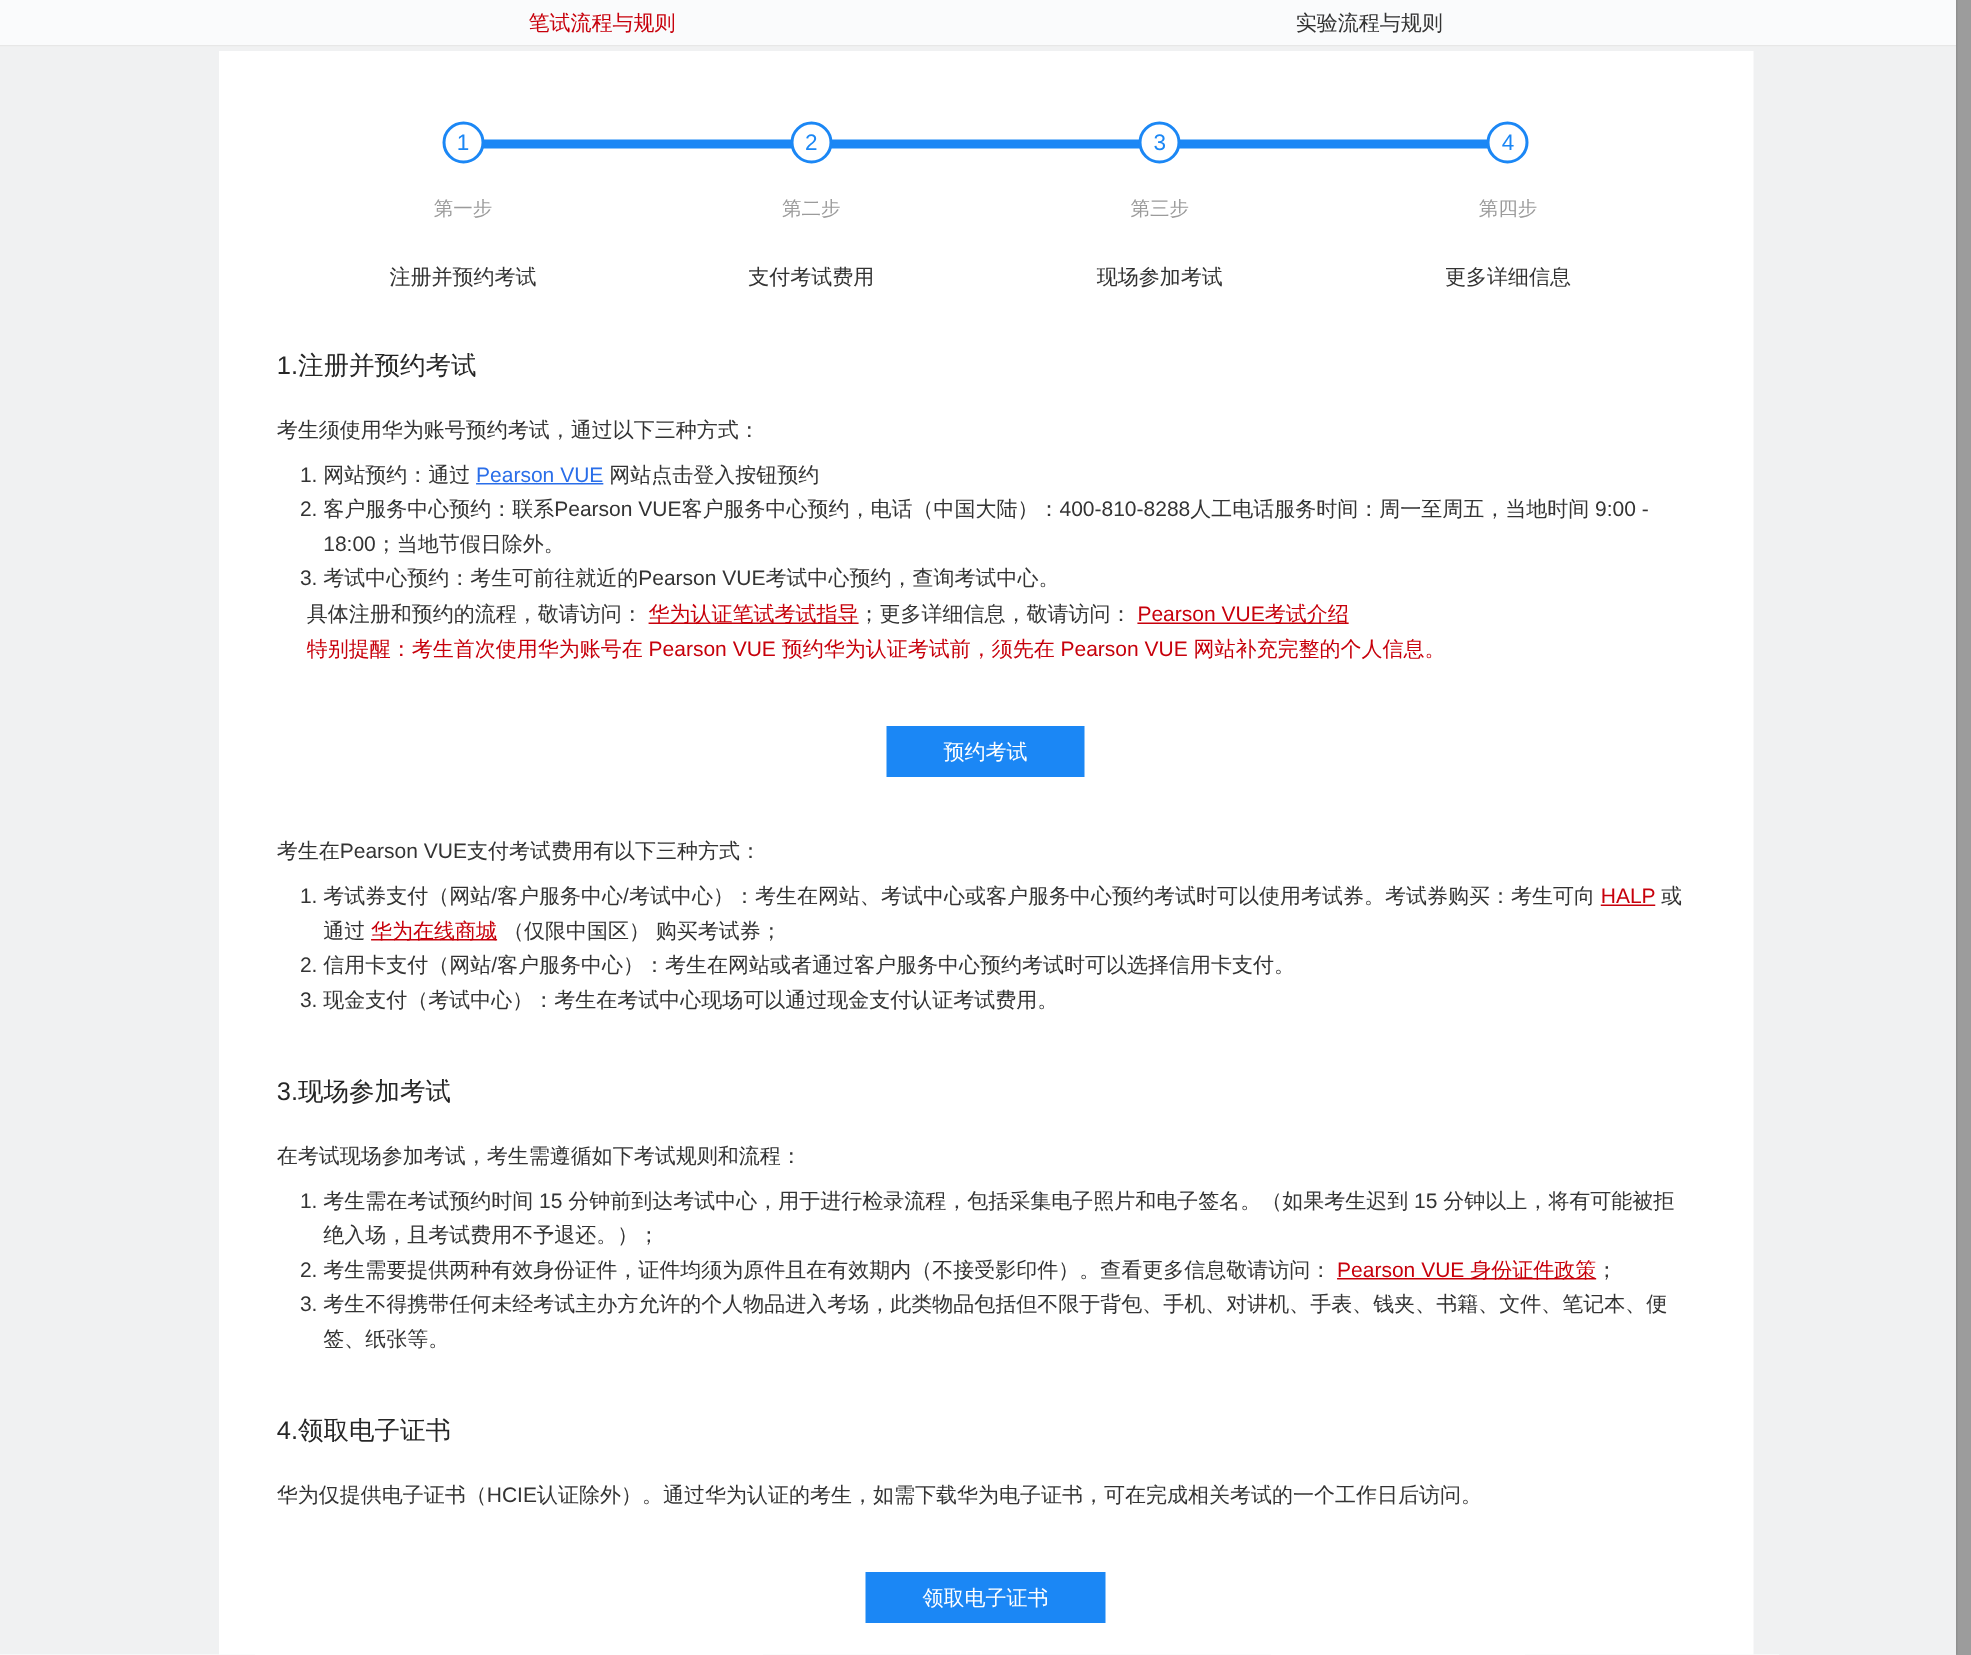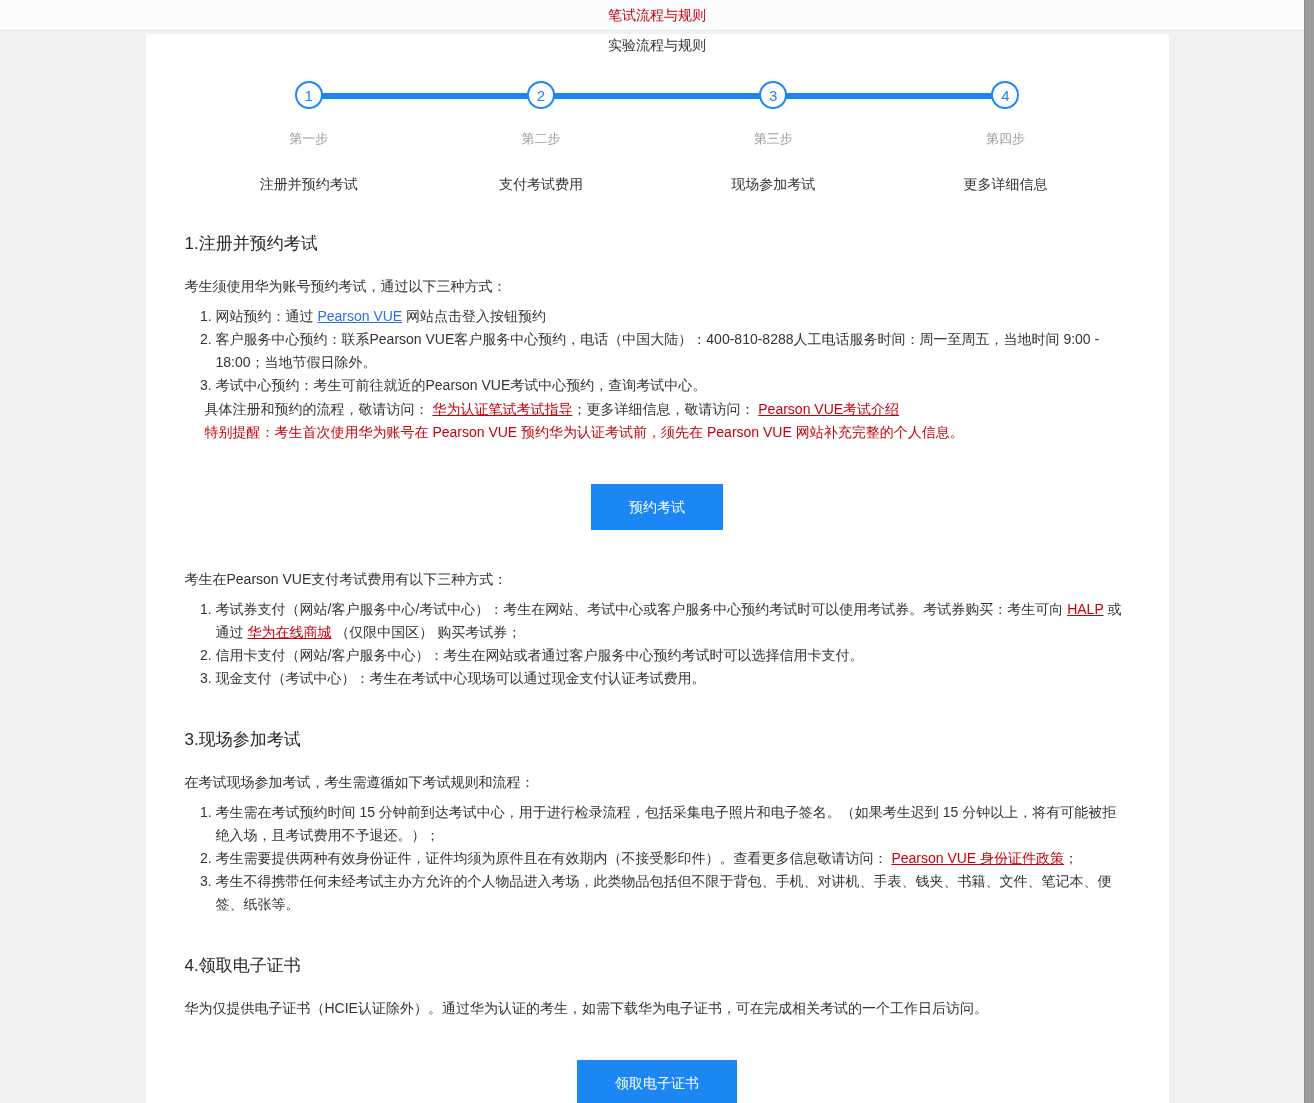--- a/index.html
+++ b/index.html
@@ -5,21 +5,21 @@
   * { margin:0; padding:0; box-sizing:border-box; }
   html,body { width:1314px; height:1103px; }
   body {
     background:#f0f1f2;
     font-family:"Liberation Sans", sans-serif;
     font-size:14px; color:#333;
     position:relative; overflow:hidden;
   }
   
   .topbar { height:31px; background:#fafbfc; border-bottom:1px solid #e7e7e7; }
-  .topbar-inner { width:1023px; margin:0 auto; display:flex; height:100%;flex-direction:column; }
+  .topbar-inner { width:1023px; margin:0 auto; display:flex; height:100%; }
   .tab { flex:1; text-align:center; line-height:30px; font-size:14px; color:#333; cursor:pointer; }
   .tab.active { color:#c7000b; }
   
   .page { padding:3px 0 6px; }
   .card { width:1023px; margin:0 auto; background:#fff; min-height:1058px; padding:0 39px 55px; }
   
   .stepper { position:relative; margin:0 8px; padding-top:47px; }
   .stepper-track { position:absolute; left:12.5%; right:12.5%; top:59px; height:6px; background:#1b87f5; border-radius:3px; }
   .steps { display:flex; position:relative; }
   .step { flex:1; display:flex; flex-direction:column; align-items:center; }
@@ -39,21 +39,21 @@
   .section ol li { line-height:23px; }
   .notes { margin-left:20px; margin-top:1px; }
   .notes p { line-height:23px; }
   .red { color:#c7000b; }
   a.link-blue { color:#2a6ee9; text-decoration:underline; cursor:pointer; }
   a.link-red { color:#c7000b; text-decoration:underline; cursor:pointer; }
   
   .btn-wrap { text-align:center; margin:40px 0 2px; }
   .btn {
     display:inline-block; background:#1b87f5; color:#fff; border:none;
-    font-size:14px; height:46px; line-height:32px; padding:0 38px;
+    font-size:14px; height:34px; line-height:32px; padding:0 38px;
     cursor:pointer; font-family:inherit;
   }
   
   .scrollbar {
     position:fixed; top:0; right:0; width:10px; height:1103px;
     background:#9c9c9c; border-left:1px solid #8f8f8f;
   }
 </style>
 </head>
 <body>

